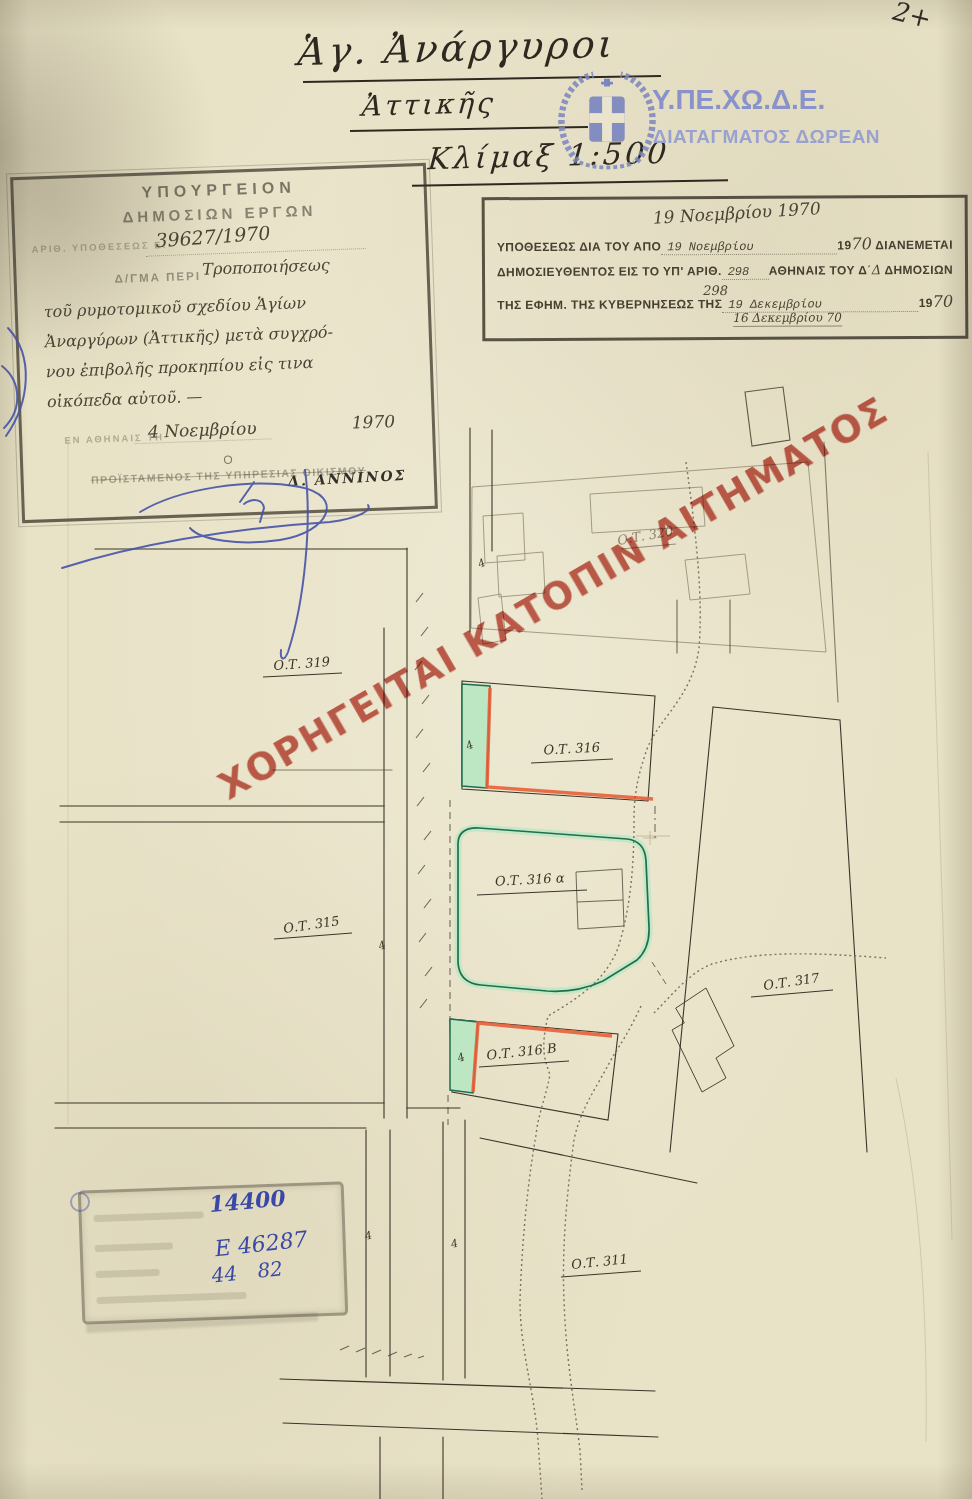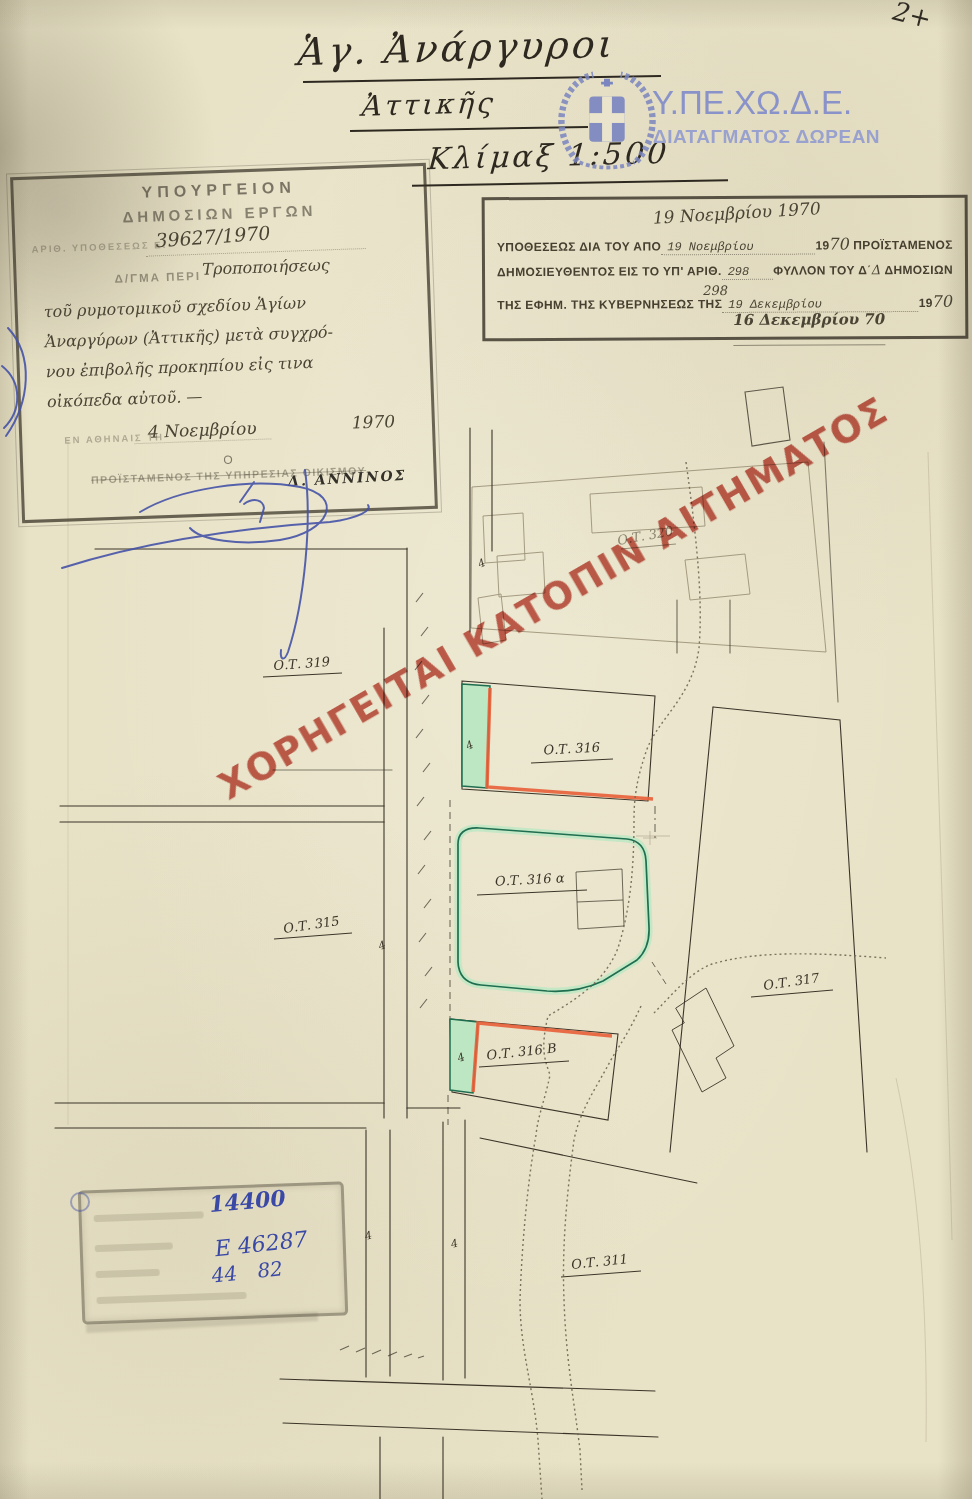--- a/index.html
+++ b/index.html
@@ -21,21 +21,21 @@
   .prn{color:#473f2f;font-weight:700;}
   
   .title1{left:298px;top:26px;font-size:38px;letter-spacing:3px;transform:rotate(-1.5deg) skewX(-6deg);z-index:3;}
   .title2{left:362px;top:88px;font-size:28px;letter-spacing:3px;transform:rotate(-1.5deg) skewX(-6deg);z-index:3;}
   .title3{left:428px;top:138px;font-size:30px;letter-spacing:3px;transform:rotate(-1.5deg) skewX(-6deg);z-index:3;}
   .uline{border-top:2px solid #2e2920;z-index:2;}
   .u1{left:303px;top:78px;width:358px;transform:rotate(-1deg);}
   .u2{left:350px;top:128px;width:238px;transform:rotate(-1deg);}
   .u3{left:412px;top:182px;width:316px;transform:rotate(-1deg);}
   .emblem{left:548px;top:70px;width:118px;height:100px;z-index:5;}
-  .agency{left:652px;top:84px;font-size:33px;font-weight:400;color:#8a93c9;z-index:5;letter-spacing:0px;}
+  .agency{left:652px;top:84px;font-size:28px;font-weight:700;color:#8a93c9;z-index:5;letter-spacing:0px;}
   .slogan{left:653px;top:126px;font-size:19px;font-weight:700;color:#99a1ce;z-index:5;letter-spacing:.5px;}
   .corner-mark{left:893px;top:0px;font-size:26px;transform:rotate(14deg);color:#2f2a22;z-index:4;}
   
   .mstamp{
     left:16px;top:170px;width:410px;height:340px;transform:rotate(-2deg);
     border:3px solid rgba(56,50,38,.72);outline:1px solid rgba(56,50,38,.25);outline-offset:3px;
     z-index:7;background:radial-gradient(circle at 12% 10%, rgba(110,100,82,.14), transparent 40%);
   }
   .mstamp .h1{left:0;right:0;top:8px;text-align:center;font-size:16px;font-weight:700;letter-spacing:5px;color:rgba(55,49,38,.62);}
   .mstamp .h2{left:0;right:0;top:32px;text-align:center;font-size:15px;font-weight:700;letter-spacing:4px;color:rgba(55,49,38,.55);}
@@ -59,21 +59,21 @@
   .astamp .row{left:12px;right:12px;display:flex;align-items:baseline;white-space:nowrap;font-size:12px;}
   .astamp .row .prn{font-size:12px;letter-spacing:.4px;}
   .astamp .fill{flex:1;border-bottom:1.5px dotted rgba(60,54,42,.5);text-align:left;padding:0 6px;}
   .astamp .fill .hand{font-size:12px;font-family:Liberation Mono, monospace;}
   .astamp .yr{font-size:12px;}
   .astamp .hy{font-size:16px;}
   .astamp .r1{top:36px;}
   .astamp .r2{top:64px;}
   .astamp .r3{top:94px;}
   .astamp .corr298{left:218px;top:84px;font-size:13px;}
-  .astamp .corrline{left:248px;top:112px;font-size:15px;border-bottom:1.5px solid rgba(58,52,40,.5);padding-bottom:16px;font-weight:bold;}
+  .astamp .corrline{left:248px;top:112px;font-size:12px;border-bottom:1.5px solid rgba(58,52,40,.5);padding-bottom:1px;}
   .astamp .sup{font-size:13px;vertical-align:4px;}
   
   .watermark{
     left:222px;top:768px;width:810px;transform-origin:0 50%;transform:rotate(-30deg);
     font-family:"DejaVu Sans",sans-serif;font-weight:700;font-size:37px;letter-spacing:2px;
     color:rgba(189,63,50,.82);z-index:6;white-space:nowrap;mix-blend-mode:multiply;
   }
   
   .rstamp{left:80px;top:1186px;width:260px;height:128px;transform:rotate(-2deg);
     border:3px solid rgba(62,55,40,.42);border-radius:5px;z-index:7;
@@ -252,26 +252,26 @@
     <div class="abs officer">ΠΡΟΪΣΤΑΜΕΝΟΣ ΤΗΣ ΥΠΗΡΕΣΙΑΣ ΟΙΚΙΣΜΟΥ</div>
   </div>
   <div class="abs signer">Δ. ΑΝΝΙΝΟΣ</div>
 
   <div class="abs astamp">
     <div class="abs hand topdate">19 Νοεμβρίου  1970</div>
     <div class="abs row r1">
       <span class="prn">ΥΠΟΘΕΣΕΩΣ ΔΙΑ ΤΟΥ ΑΠΟ</span>
       <span class="fill"><span class="hand">19 Νοεμβρίου</span></span>
       <span class="prn yr">19</span><span class="hand hy">70</span>&nbsp;
-      <span class="prn">ΠΡΟΪΣΤΑΜΕΝΟΣ</span>
+      <span class="prn">ΔΙΑΝΕΜΕΤΑΙ</span>
     </div>
     <div class="abs row r2">
       <span class="prn">ΔΗΜΟΣΙΕΥΘΕΝΤΟΣ ΕΙΣ ΤΟ ΥΠ' ΑΡΙΘ.</span>
       <span class="fill" style="max-width:90px;"><span class="hand">298</span></span>
-      <span class="prn">ΦΥΛΛΟΝ ΤΟΥ</span>&nbsp;
+      <span class="prn">ΑΘΗΝΑΙΣ ΤΟΥ</span>&nbsp;
       <span class="prn">Δ΄</span><span class="hand sup">Δ</span>&nbsp;
       <span class="prn">ΔΗΜΟΣΙΩΝ</span>
     </div>
     <div class="abs hand corr298">298</div>
     <div class="abs row r3">
       <span class="prn">ΤΗΣ ΕΦΗΜ. ΤΗΣ ΚΥΒΕΡΝΗΣΕΩΣ ΤΗΣ</span>
       <span class="fill"><span class="hand">19 Δεκεμβρίου</span></span>
       <span class="prn yr">19</span>
         <span class="hand hy">70</span>
     </div>

